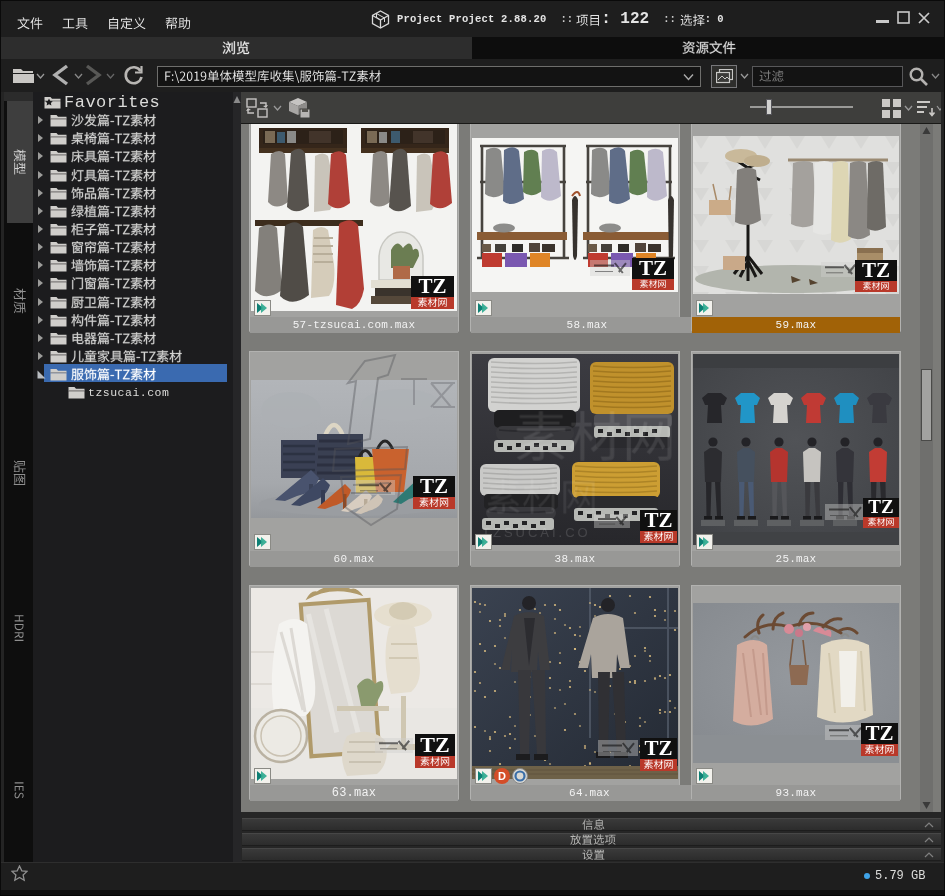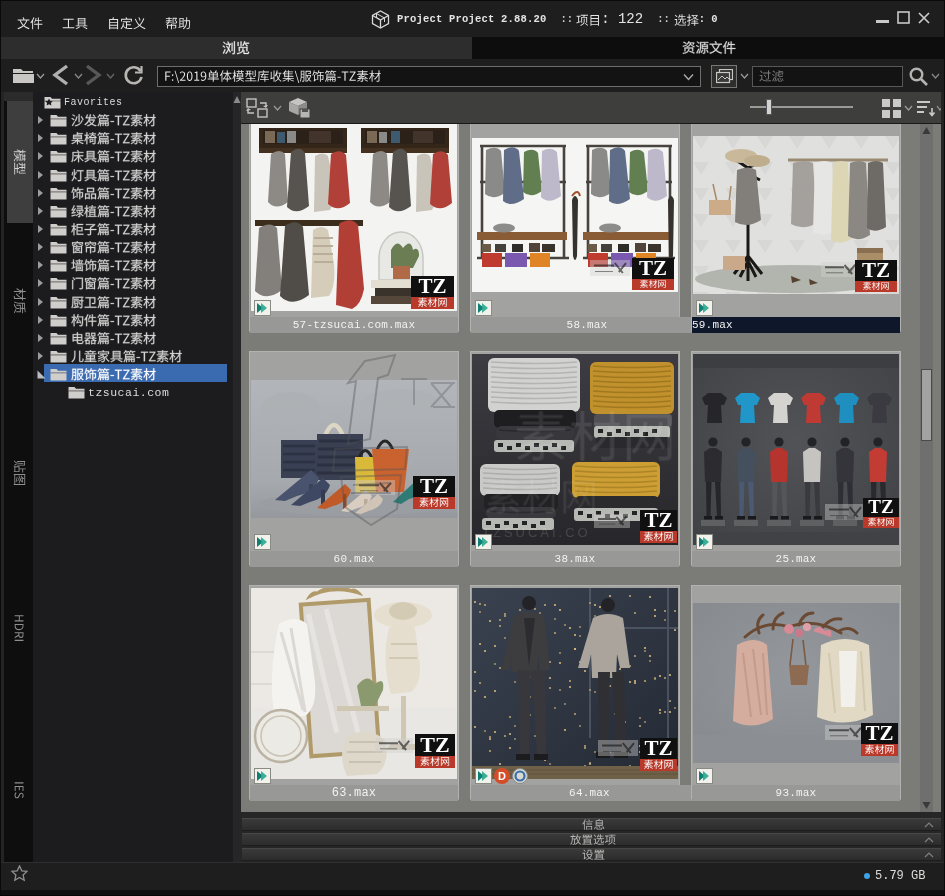--- a/index.html
+++ b/index.html
@@ -45,21 +45,21 @@
           </g>
         </svg>
         <span class="mono" style="font-size:10.5px;font-weight:bold;color:#e4e4e4;margin-left:7px;letter-spacing:0.2px">Project Project 2.88.20</span>
         <span class="mono" style="font-size:10.5px;font-weight:bold;color:#cccccc;margin-left:14px">::</span>
         <span style="margin-left:3px"><svg class="tr" width="25.0" height="12.5" viewBox="0 0 25.0 12.5">
             <g fill="#e4e4e4" transform="translate(0,10.75) scale(0.012500,-0.012500)">
               <use href="#u9879" x="0"></use>
               <use href="#u76EE" x="1000"></use>
             </g>
           </svg></span>
-        <span class="mono" style="font-size:14px;font-weight:normal;color:#e4e4e4">: 122</span>
+        <span class="mono" style="font-size:16px;font-weight:bold;color:#e4e4e4">: 122</span>
         <span class="mono" style="font-size:10.5px;font-weight:bold;color:#cccccc;margin-left:14px">::</span>
         <span style="margin-left:4px"><svg class="tr" width="25.0" height="12.5" viewBox="0 0 25.0 12.5">
             <g fill="#e4e4e4" transform="translate(0,10.75) scale(0.012500,-0.012500)">
               <use href="#u9009" x="0"></use>
               <use href="#u62E9" x="1000"></use>
             </g>
           </svg></span>
         <span class="mono" style="font-size:10.5px;font-weight:bold;color:#e4e4e4">: 0</span>
       </div>
     </div>
@@ -219,21 +219,21 @@
     <div class="abs" style="left:233px;top:92px;width:8px;height:770px;background:#262628"></div>
     <svg class="abs" style="left:233px;top:95px" width="8" height="9">
       <path d="M4 1 L7.5 8 L0.5 8 Z" fill="#8a8a8a"></path>
     </svg>
     <div class="abs" style="left:44px;top:93px;width:190px;height:18px;display:flex;align-items:center;gap:3px">
       <svg width="17" height="13" viewBox="0 0 17 13" style="flex:0 0 auto">
         <path d="M0.5 1 h6 l1.5 1.8 h8.5 v2 h-16 z" fill="#d0cecb"></path>
         <rect x="0.5" y="5.2" width="16" height="7.3" fill="#d0cecb"></rect>
         <path d="M5 2.5 l1.2 2.4 2.6 .3 -1.9 1.8 .5 2.6 -2.4 -1.3 -2.4 1.3 .5 -2.6 -1.9 -1.8 2.6 -.3 z" fill="#1c1c1e"></path>
       </svg>
-      <span class="mono" style="font-size:10px;color:#dcdcda;letter-spacing:0.5px">Favorites</span>
+      <span class="mono" style="font-size:17px;color:#dcdcda;letter-spacing:0.5px">Favorites</span>
     </div>
     <div class="abs" style="left:37px;top:111px;width:194px;height:18px;display:flex;align-items:center;gap:4px">
       <span style="width:9px;display:flex">
         <svg width="7" height="10" viewBox="0 0 7 10" style="flex:0 0 auto">
           <path d="M1 1 L6 5 L1 9 Z" fill="#9c9c9a"></path>
         </svg>
       </span>
       <svg width="17" height="13" viewBox="0 0 17 13" style="flex:0 0 auto">
         <path d="M0.5 1 h6 l1.5 1.8 h8.5 v2 h-16 z" fill="#d0cecb"></path>
         <rect x="0.5" y="5.2" width="16" height="7.3" fill="#d0cecb"></rect>
@@ -844,21 +844,21 @@
               <rect width="42" height="21" fill="#101010"></rect>
               <text x="21.0" y="17" font-family="Liberation Serif" font-size="21" font-weight="bold" fill="#fff" text-anchor="middle">TZ</text>
               <rect y="21" width="42" height="11" fill="#b9392a"></rect>
               <g fill="#fff" transform="translate(7.5,29.2) scale(0.00900,-0.00900)">
                 <use href="#u7D20" x="0"></use>
                 <use href="#u6750" x="1000"></use>
                 <use href="#u7F51" x="2000"></use>
               </g>
             </g>
 </svg></div>
-        <div class="abs" style="left:0;top:199px;width:208px;height:16px;background:#0f172a;display:flex;align-items:center;justify-content:flex-start">
+        <div class="abs" style="left:0;top:199px;width:208px;height:16px;background:#a16207;display:flex;align-items:center;justify-content:center">
           <span class="mono" style="font-size:11px;color:#f2f2f2;letter-spacing:0.2px">59.max</span>
         </div>
         <div class="abs" style="left:4px;top:182px;width:17px;height:16px;background:#f2f1ec;border:1px solid #8a8a85"><svg width="15" height="14">
             <path d="M2 2 L8 7 L2 12 Z" fill="#0e7f74"></path>
             <path d="M6 2 L12 7 L6 12 Z" fill="#2aa98e" opacity="0.9"></path>
           </svg></div>
       </div>
       <div class="abs" style="left:8px;top:227px;width:210px;height:215px;background:#a2a2a0;border:1px solid #b2b2b0;border-bottom-color:#8a8a88">
         <div class="abs" style="left:1px;top:28px;width:206px;height:138px"><svg width="206" height="138" viewBox="0 0 206 138">
 <defs>

